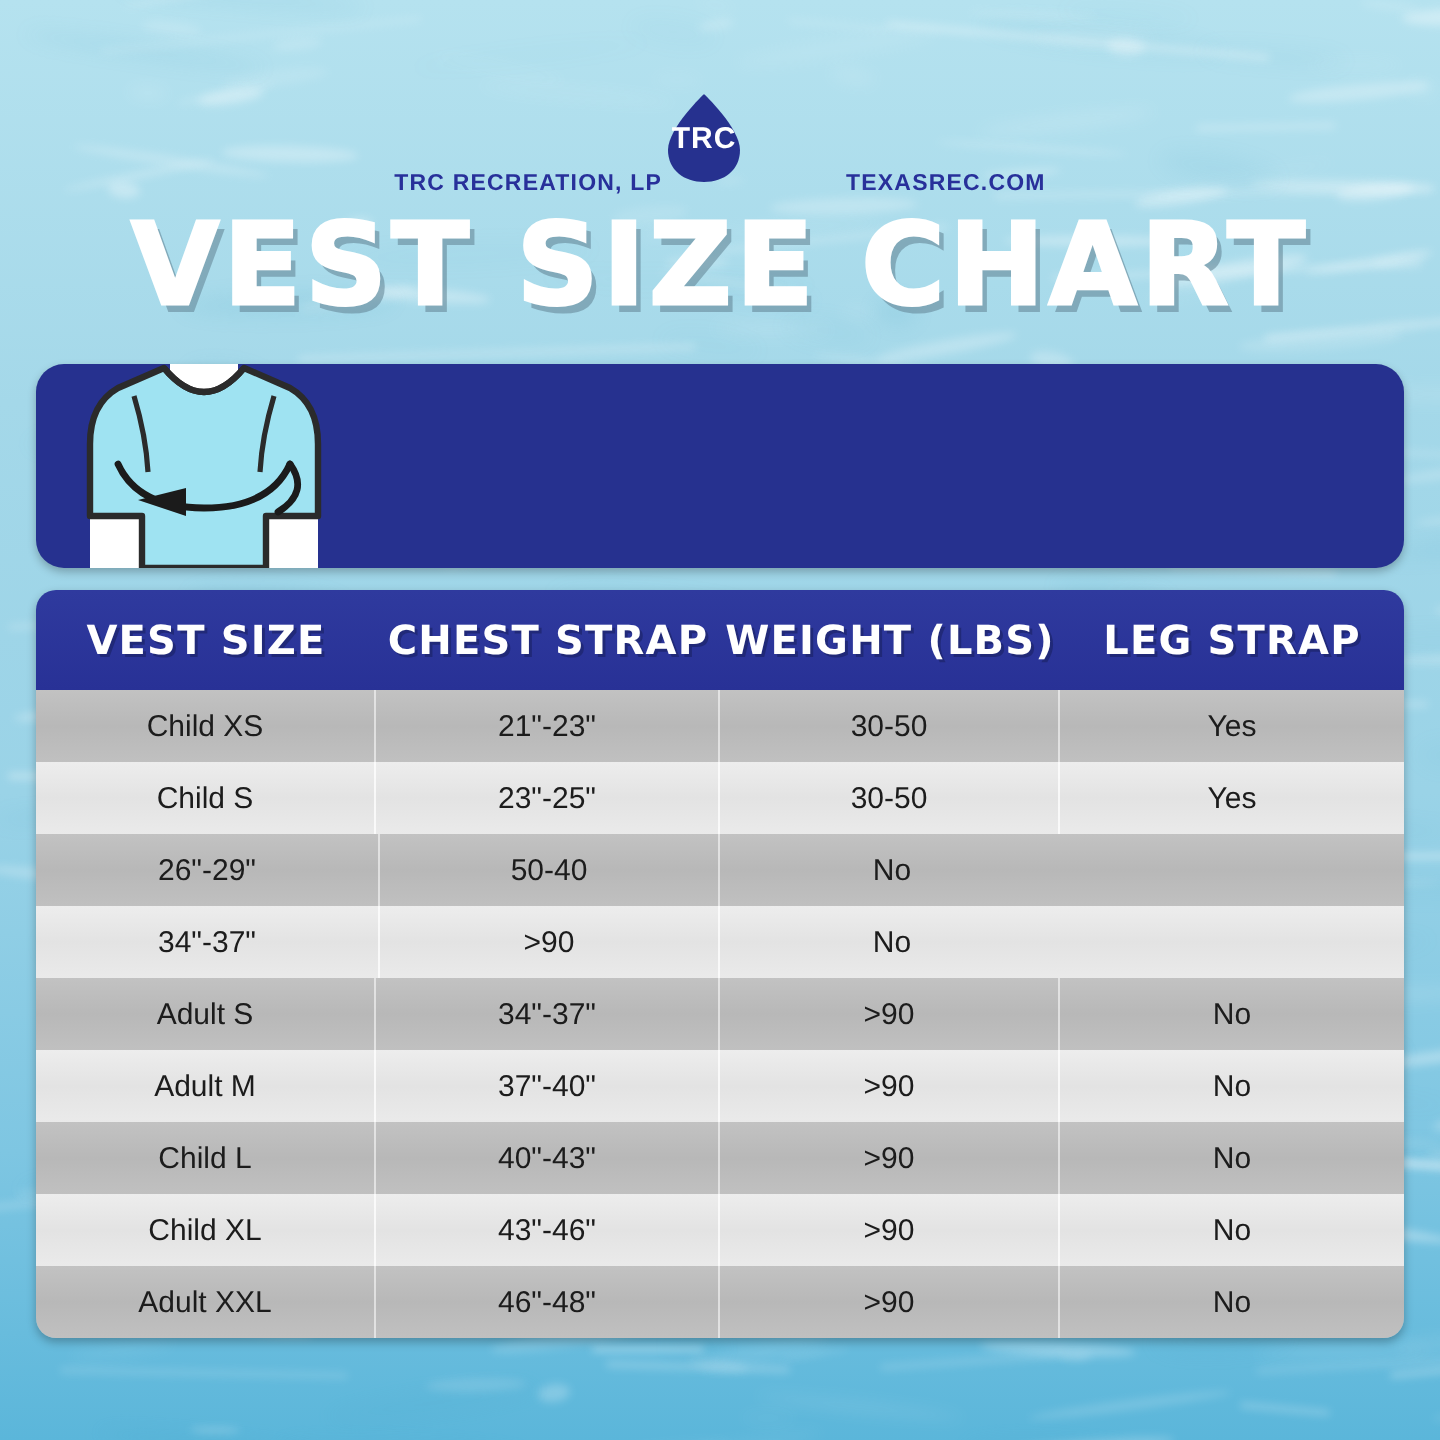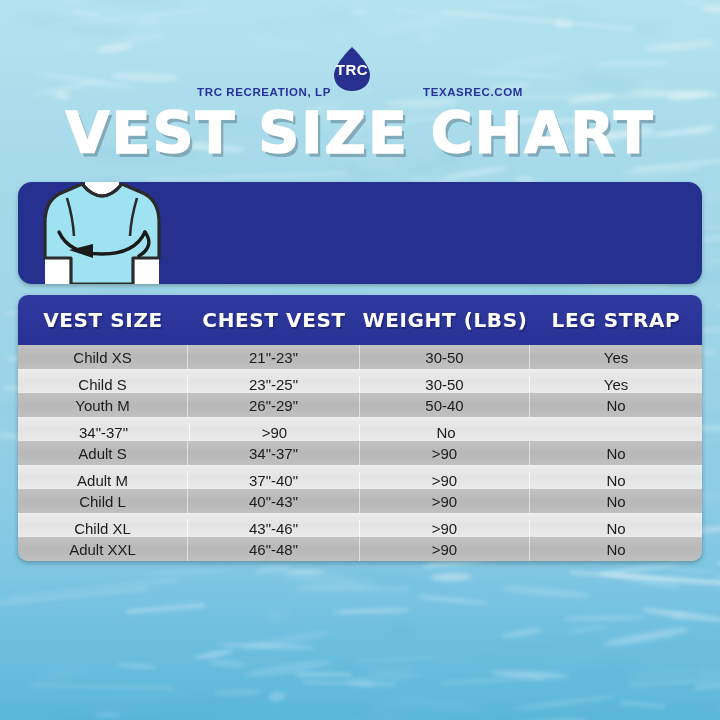--- a/index.html
+++ b/index.html
@@ -62,23 +62,23 @@
   #table-header{height:50px;background:linear-gradient(180deg,#2f3a9e 0%,#283196 100%);}
   #table-header .cell{color:#ffffff;font-family:"DejaVu Sans",sans-serif;
     font-weight:bold;font-size:20px;letter-spacing:.6px;
     text-shadow:1.5px 1.5px 0 rgba(20,26,80,.45);}
   .cell{display:flex;align-items:center;justify-content:center;box-sizing:border-box;
     font-size:15px;color:#1c1c1c;}
   .c0{width:170px;}
   .c1{width:172px;}
   .c2{width:170px;}
   .c3{width:172px;}
-  .body-row{height:24px;}
+  .body-row{height:36px;}
   .body-row.odd{background:linear-gradient(180deg,#c2c2c2 0%,#b8b8b8 50%,#c0c0c0 100%);}
-  .body-row.even{background:linear-gradient(180deg,#ededed 0%,#e3e3e3 50%,#eaeaea 100%);align-items:flex-end;}
+  .body-row.even{background:linear-gradient(180deg,#ededed 0%,#e3e3e3 50%,#eaeaea 100%);}
   .body-row .cell{border-right:1px solid rgba(255,255,255,.75);}
   .body-row .cell:last-child{border-right:none;}
   .body-row.odd .cell{border-right-color:rgba(255,255,255,.55);}
 </style>
 </head>
 <body>
 
 <div id="water-bg">
     <div class="rip" style="left:499.5px;top:587.8px;width:90.7px;height:8.4px;opacity:0.26;transform:rotate(5.0deg)"></div>
     <div class="rip2" style="left:333.8px;top:274.0px;width:64.3px;height:6.0px;opacity:0.52;transform:rotate(-0.8deg)"></div>
@@ -418,39 +418,38 @@
       <path d="M118 50 Q128 64 112 74" fill="none" stroke="#1b1b1b" stroke-width="3.4" stroke-linecap="round"></path>
 
       <polygon points="42,68 66,62 66,76" fill="#1b1b1b"></polygon>
     </svg>
   </div>
 </div>
 
 <div id="size-table">
   <div class="trow" id="table-header">
     <div class="cell c0">VEST SIZE</div>
-    <div class="cell c1">CHEST VEST</div>
+    <div class="cell c1">CHEST STRAP</div>
     <div class="cell c2">WEIGHT (LBS)</div>
     <div class="cell c3">LEG STRAP</div>
   </div>
   <div id="table-body">
       <div class="trow body-row odd">
         <div class="cell c0">Child XS</div>
         <div class="cell c1">21"-23"</div>
         <div class="cell c2">30-50</div>
         <div class="cell c3">Yes</div>
       </div>
       <div class="trow body-row even">
         <div class="cell c0">Child S</div>
         <div class="cell c1">23"-25"</div>
         <div class="cell c2">30-50</div>
         <div class="cell c3">Yes</div>
       </div>
       <div class="trow body-row odd">
-        <div class="cell c0">Youth M</div>
         <div class="cell c1">26"-29"</div>
         <div class="cell c2">50-40</div>
         <div class="cell c3">No</div>
       </div>
       <div class="trow body-row even">
         <div class="cell c1">34"-37"</div>
         <div class="cell c2">&gt;90</div>
         <div class="cell c3">No</div>
       </div>
       <div class="trow body-row odd">

